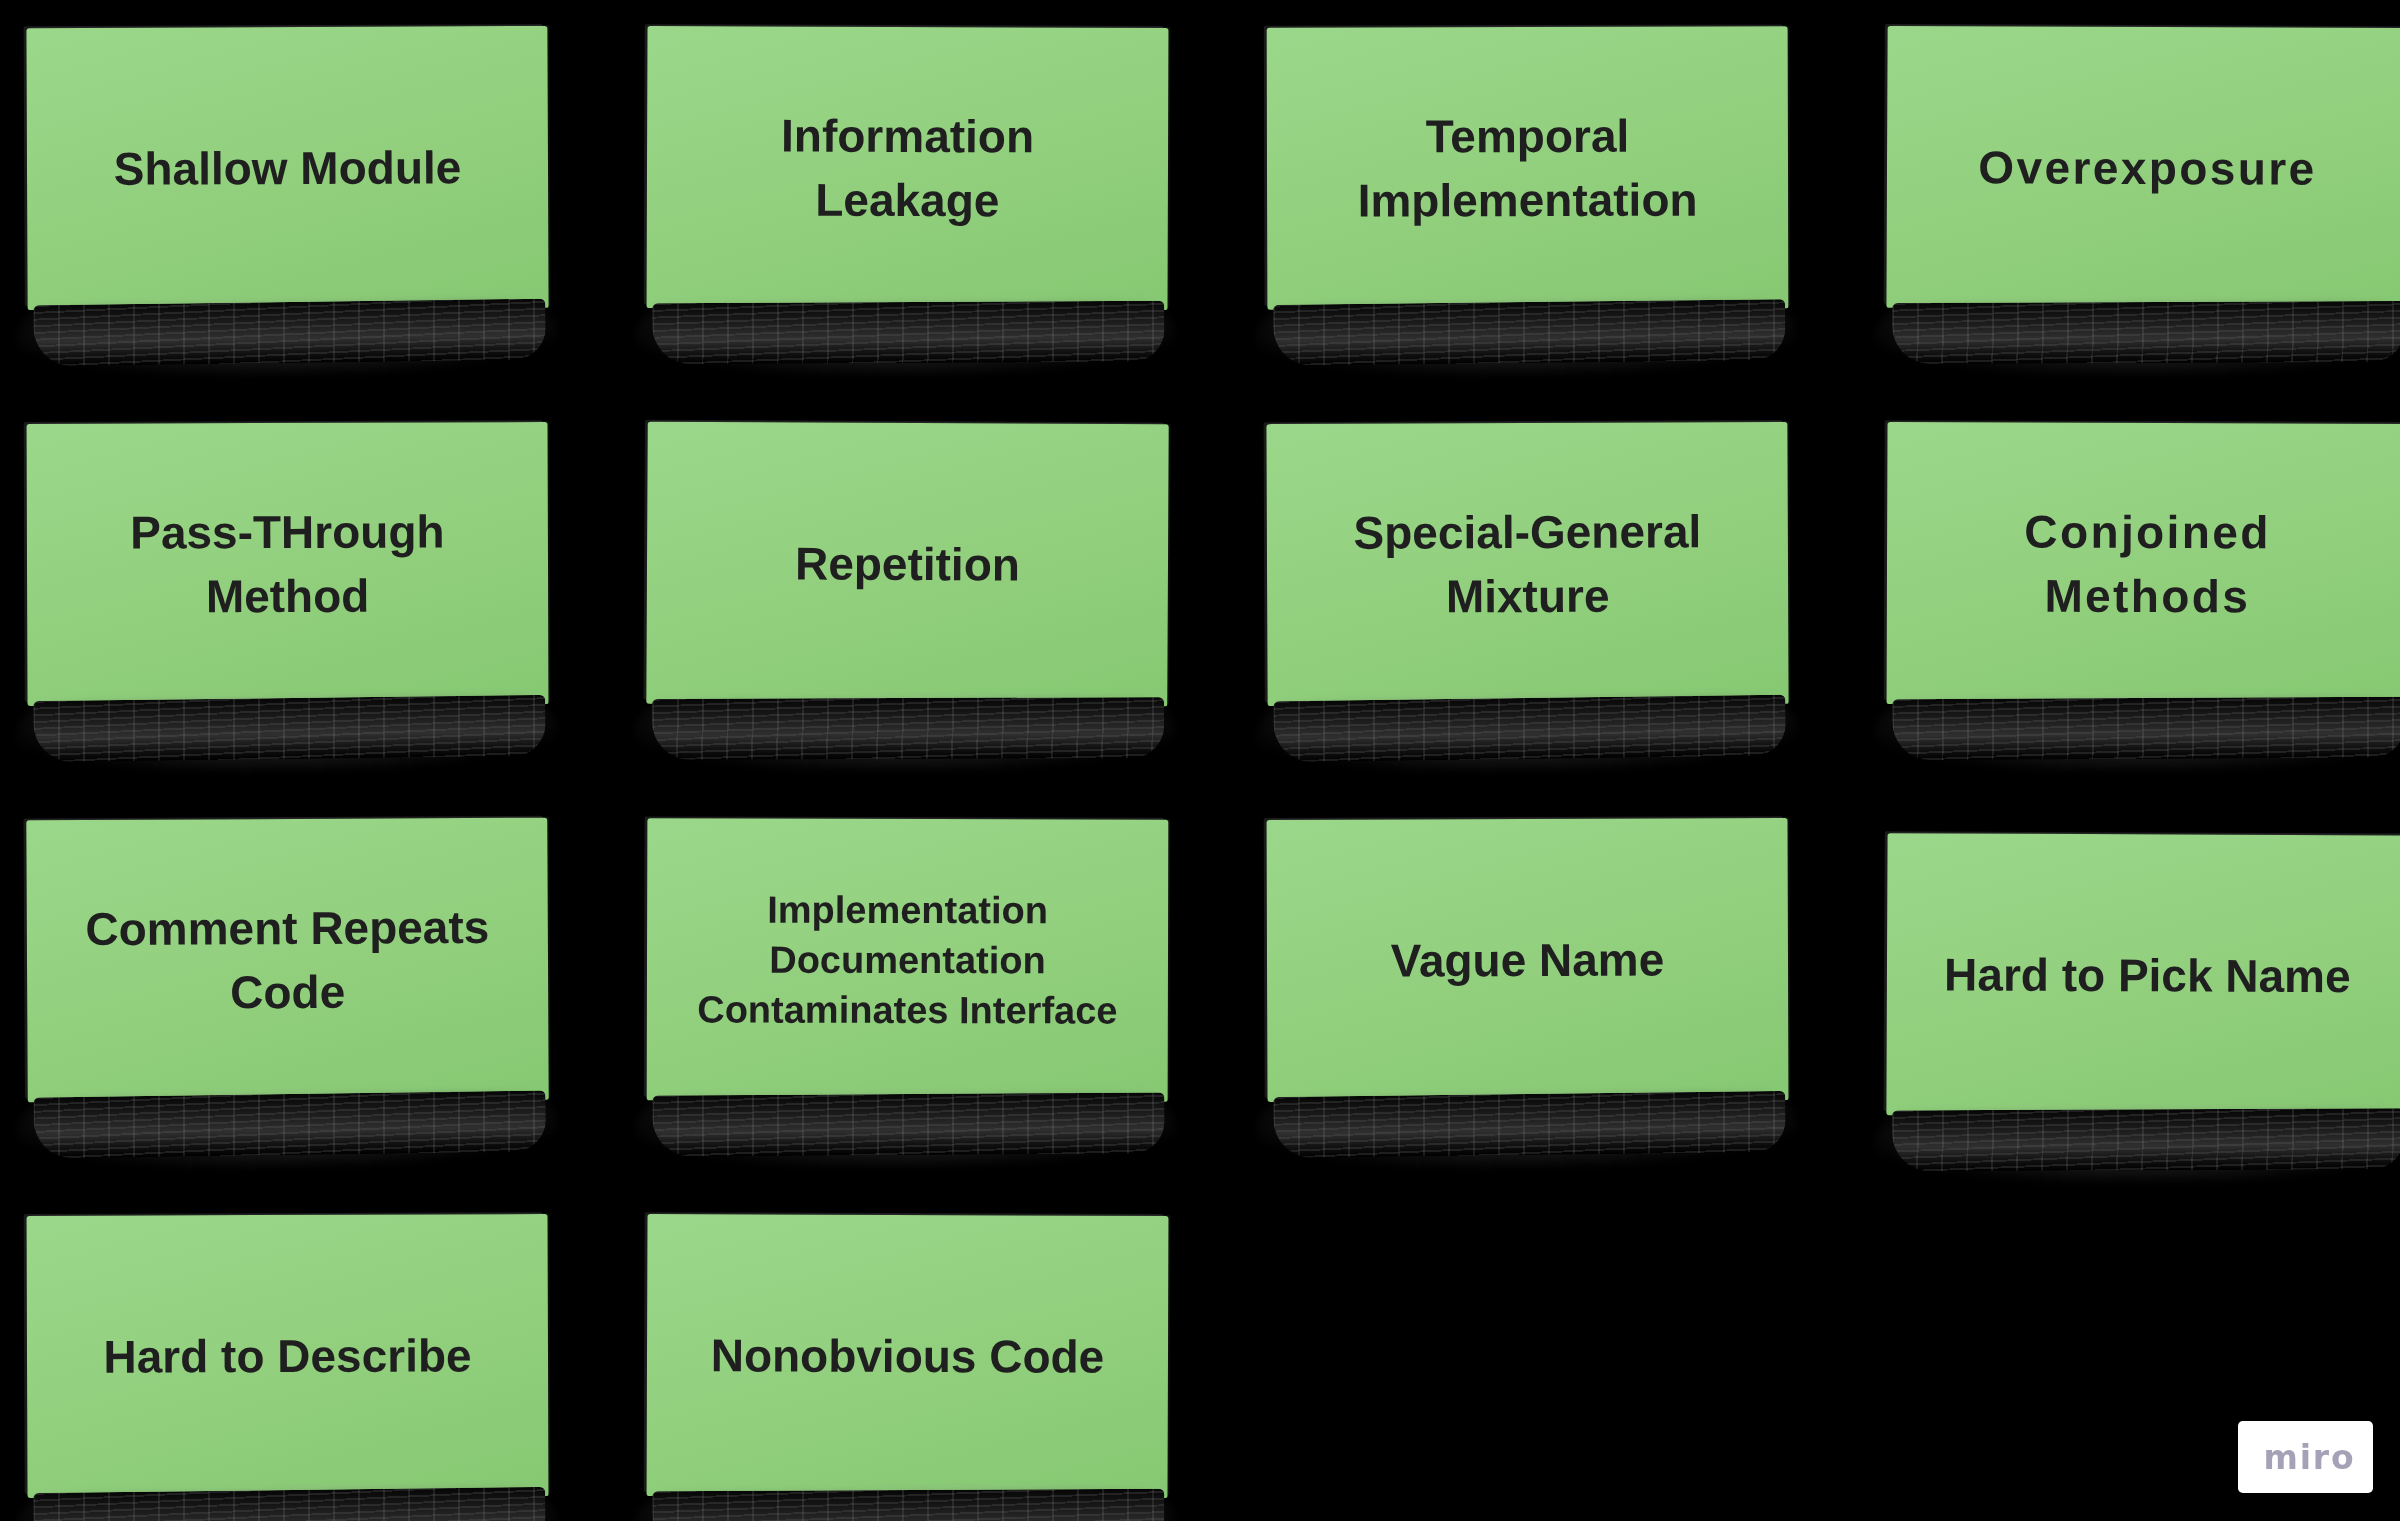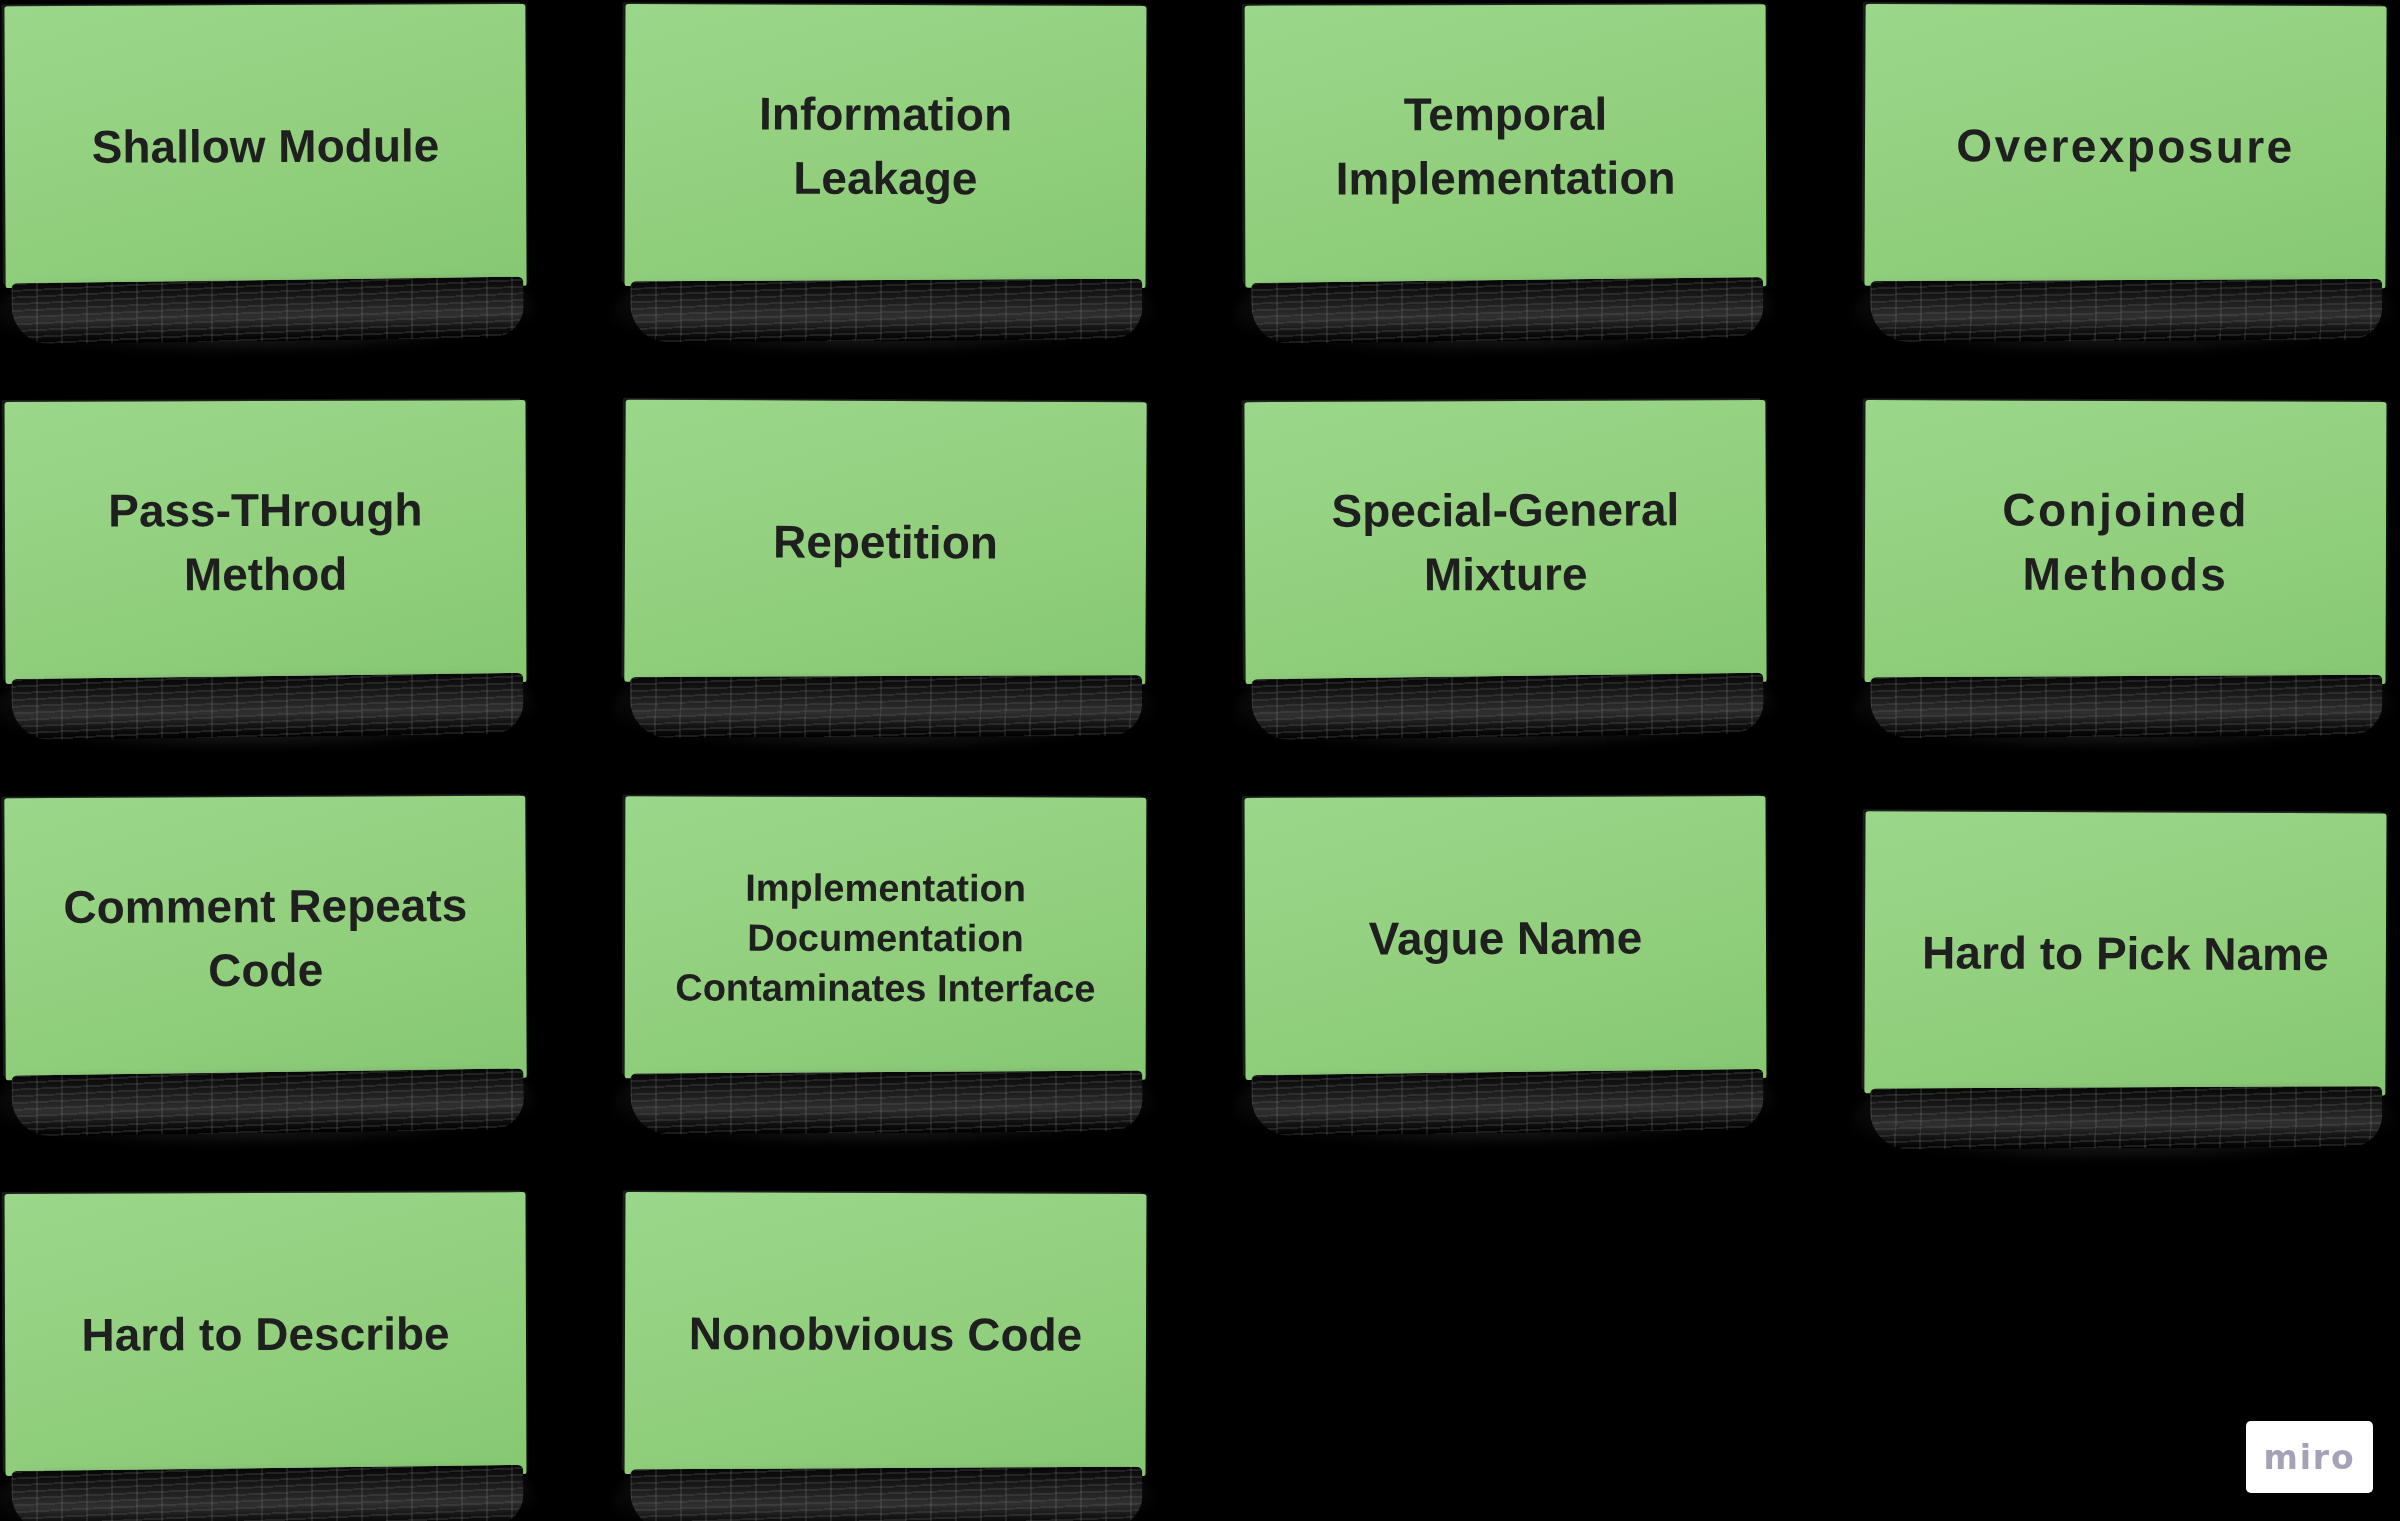--- a/index.html
+++ b/index.html
@@ -16,21 +16,21 @@
     font-family: "Liberation Sans", "DejaVu Sans", sans-serif;
   }
   .board {
     position: absolute;
     inset: 0;
     display: grid;
     grid-template-columns: repeat(4, 521px);
     grid-auto-rows: 282px;
     column-gap: 99px;
     row-gap: 114px;
-    padding: 5px;
+    padding: 27px;
   }
   .note {
     position: relative;
     z-index: 1;
     display: flex;
     align-items: center;
     justify-content: center;
     text-align: center;
     background: linear-gradient(165deg,
       var(--note-green-light, #9BD78A) 0%,
@@ -110,20 +110,21 @@
     right: 27px;
     bottom: 29px;
     width: 127px;
     height: 72px;
     background: var(--watermark-background, #FFFFFF);
     border-radius: 4.8px;
     display: flex;
     align-items: center;
     justify-content: center;
     cursor: pointer;
+    padding-left: 8px;
   }
   .miro-text {
     color: var(--watermark-text-color, #A5A2B8);
     font-family: "DejaVu Sans", "Liberation Sans", sans-serif;
     font-size: 33px;
     font-weight: 600;
     letter-spacing: 1.9px;
     line-height: 1;
   }
 </style>

